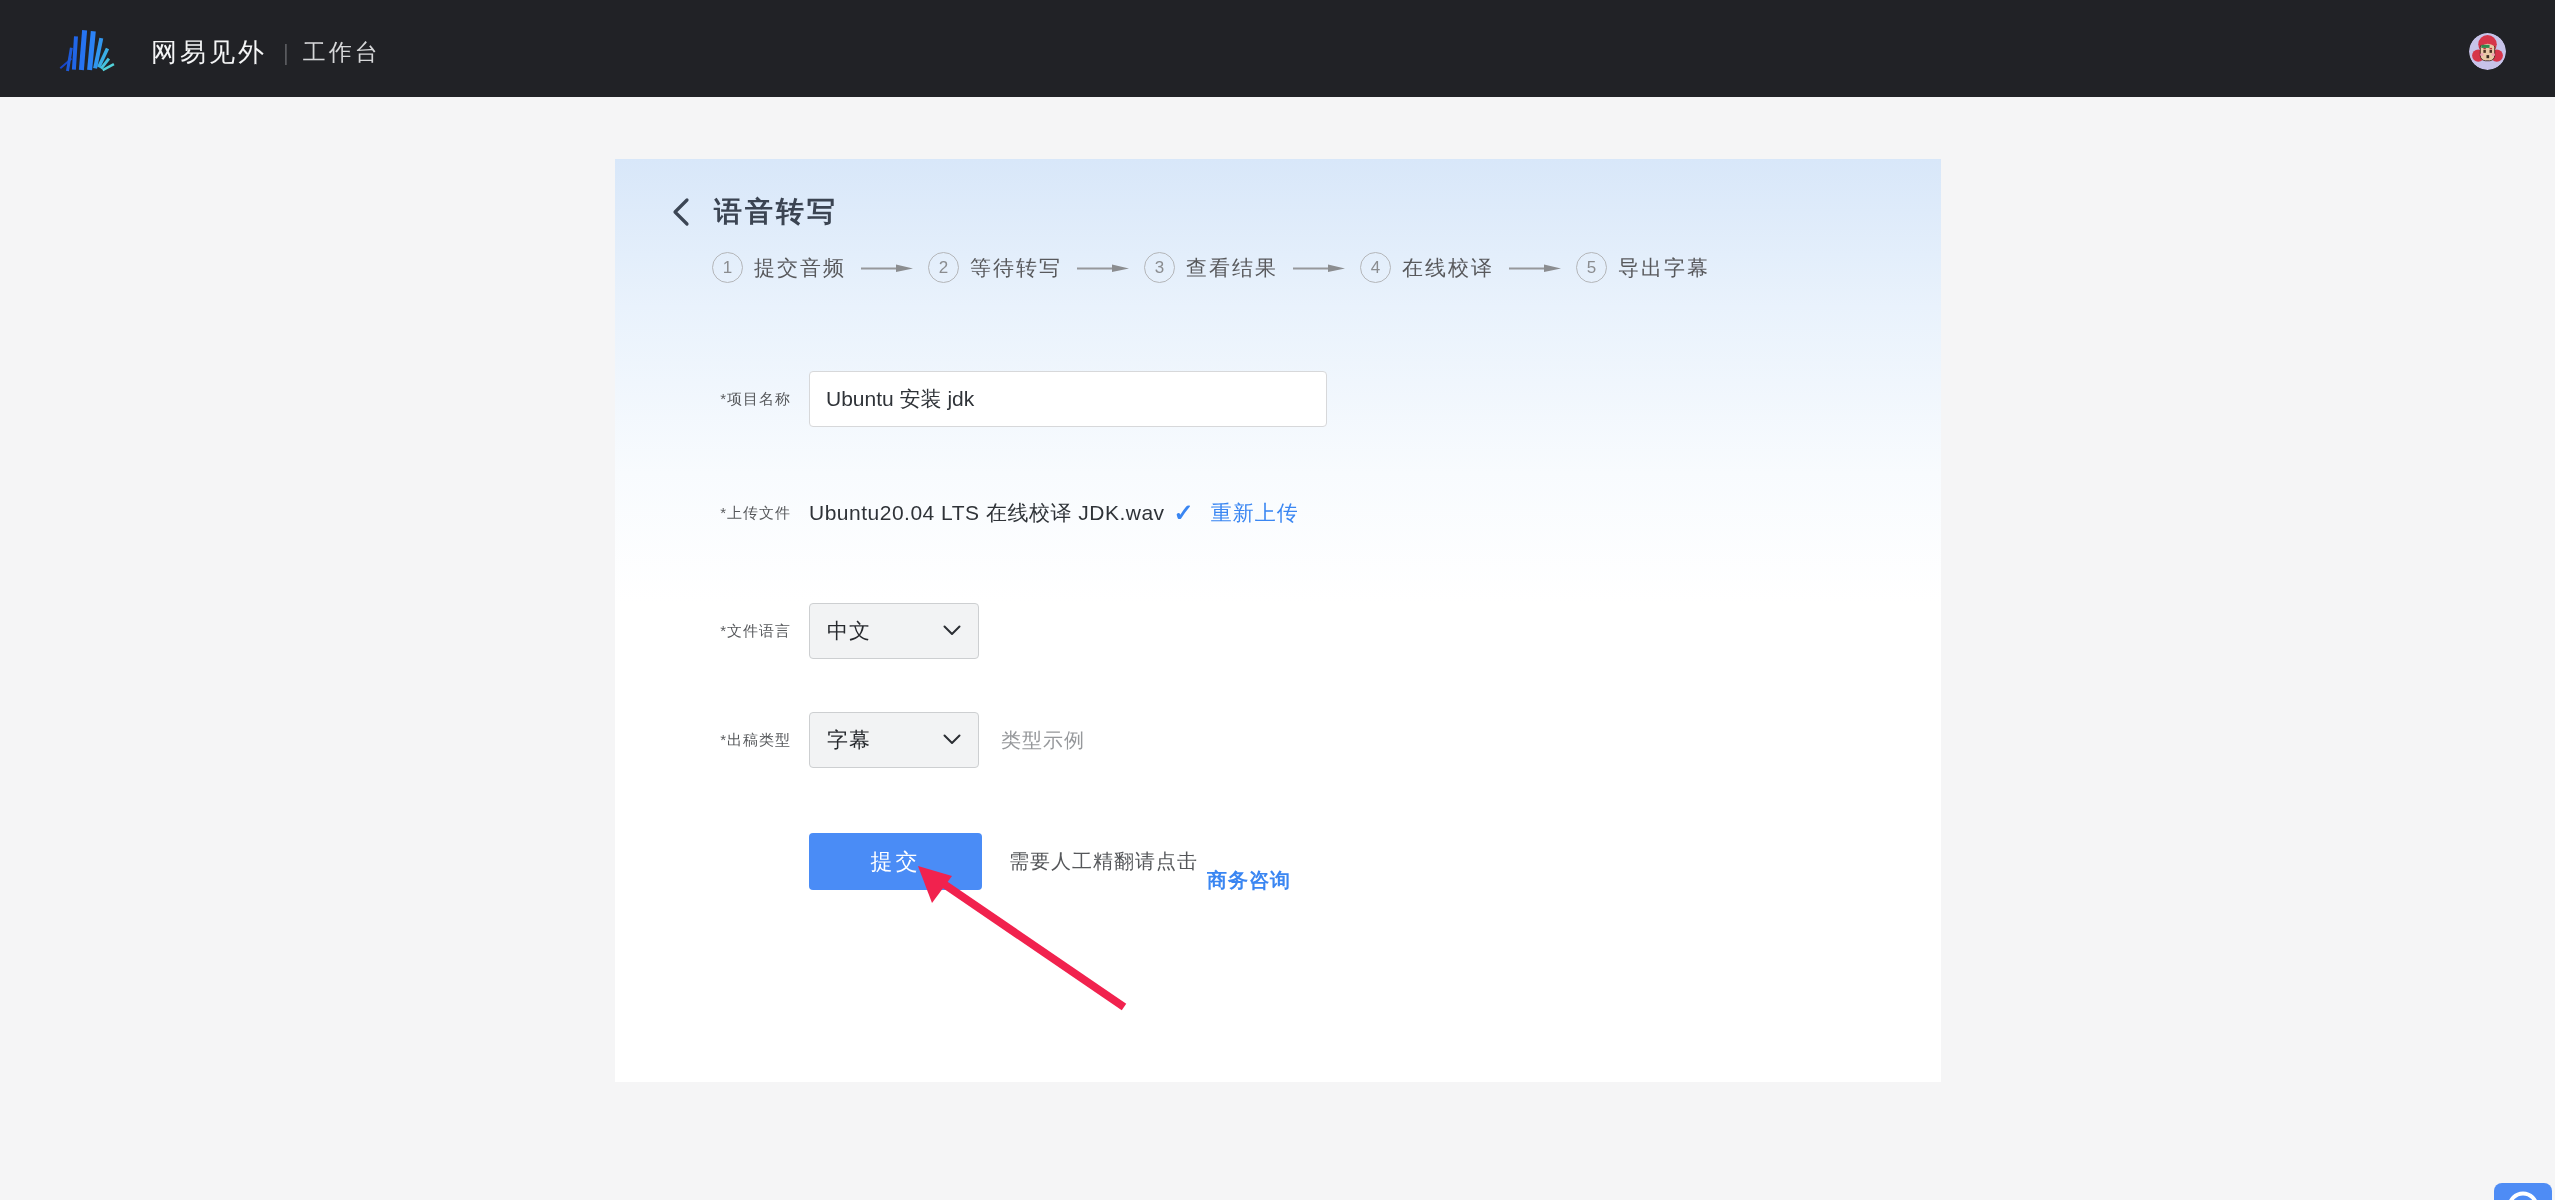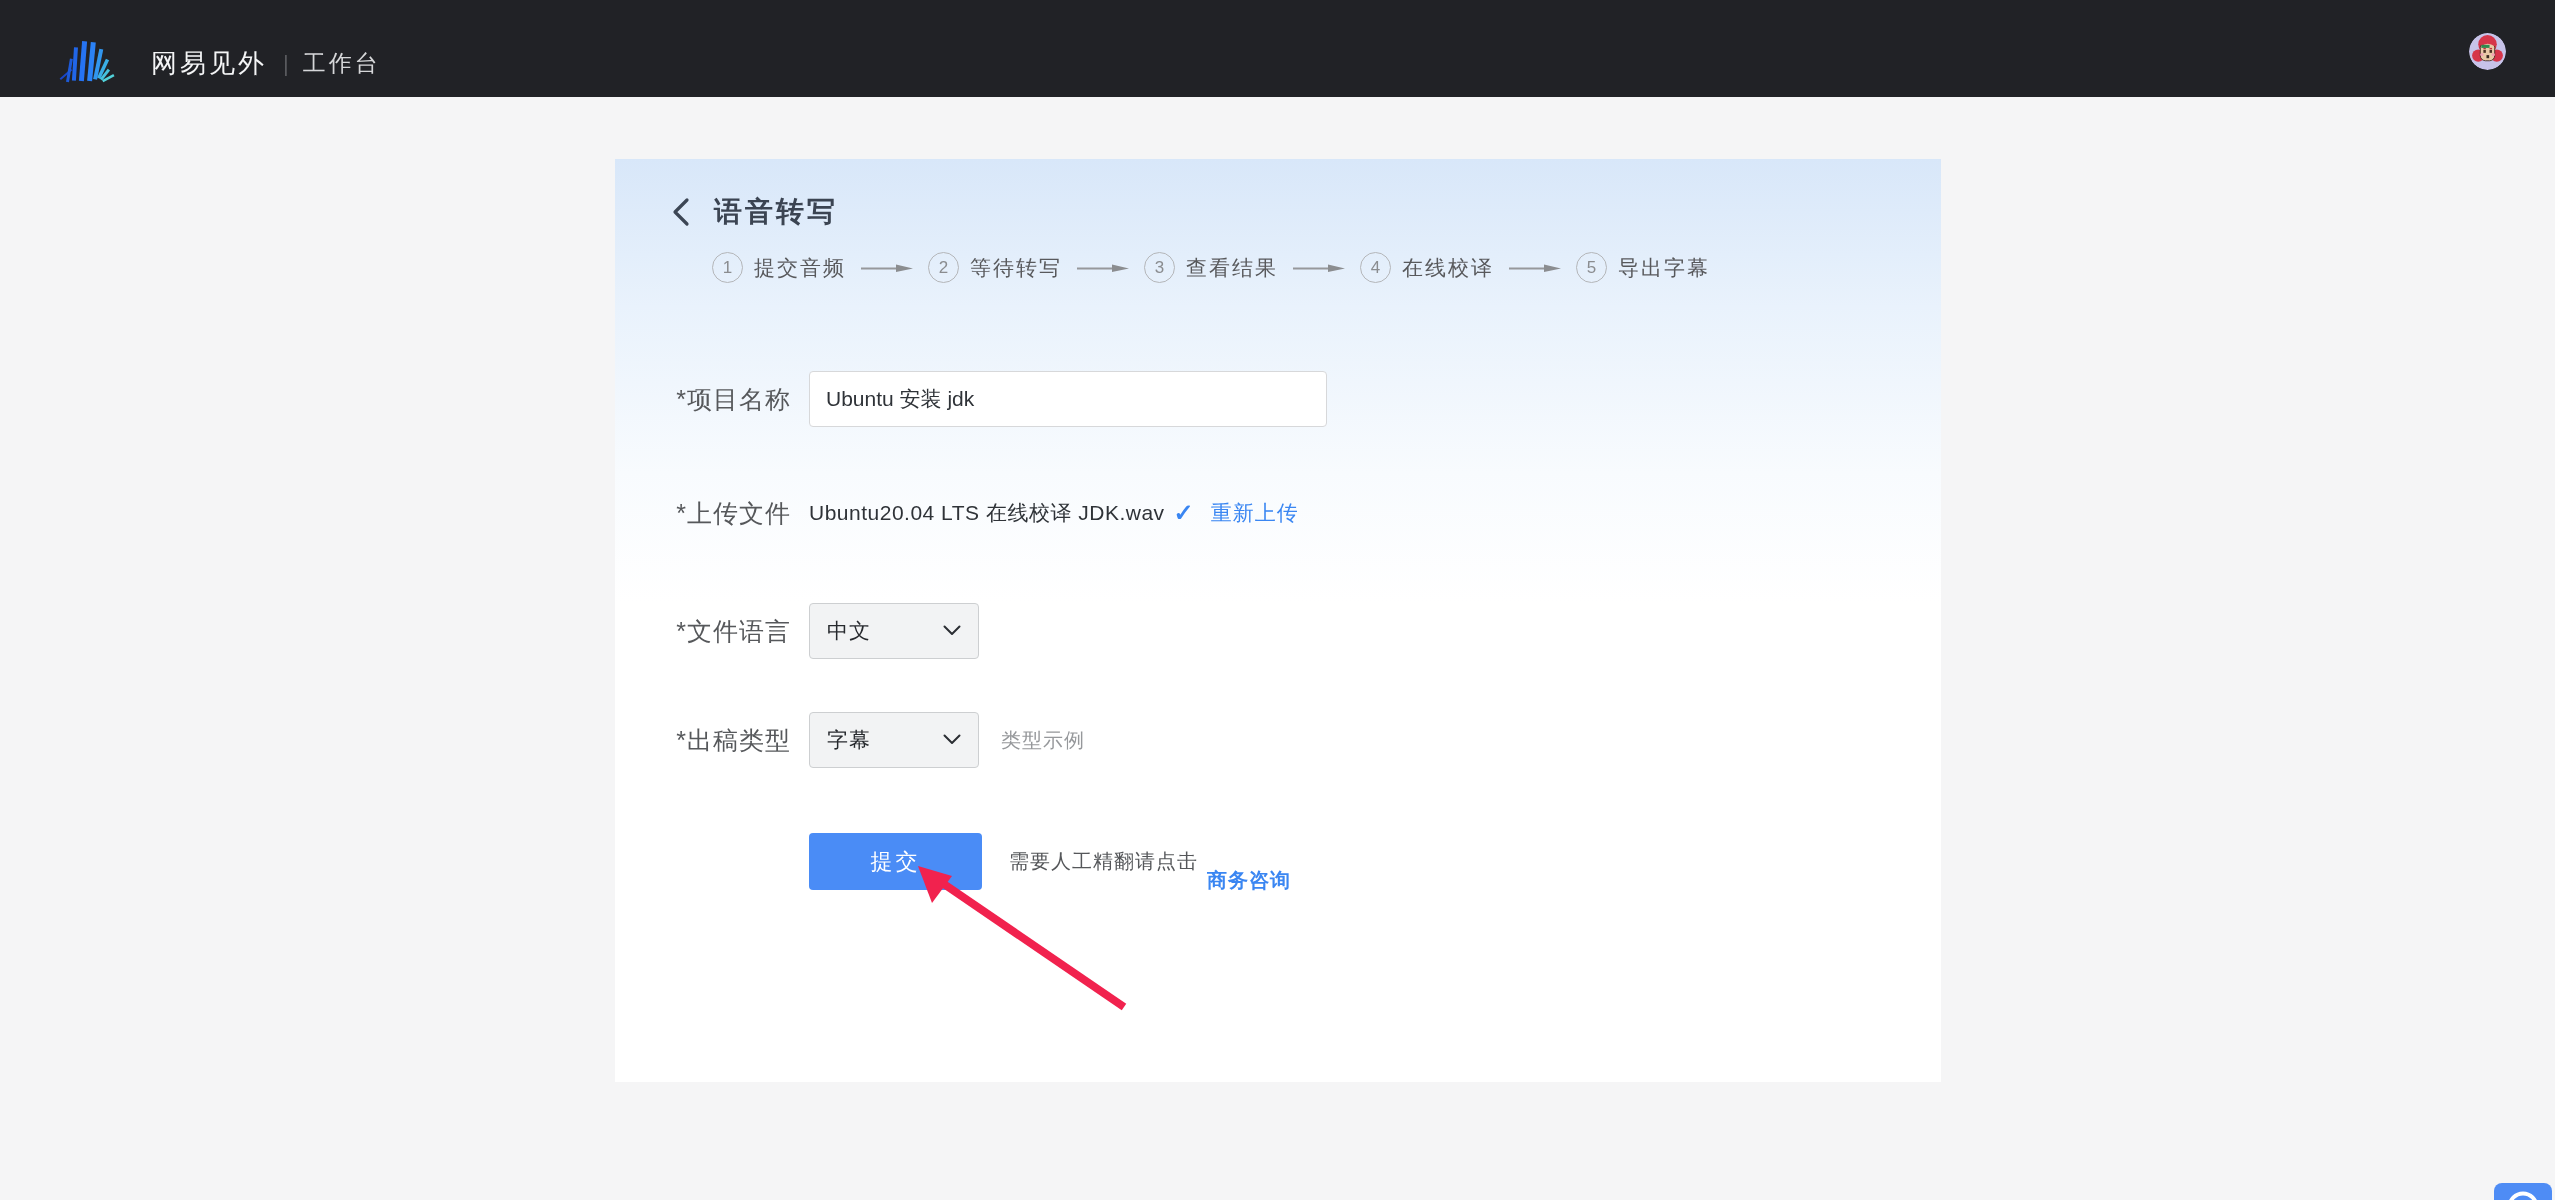--- a/index.html
+++ b/index.html
@@ -5,21 +5,21 @@
   * { box-sizing: border-box; }
   html,body { margin:0; padding:0; }
   body {
     width:2555px; height:1200px; overflow:hidden; position:relative;
     background:#f5f5f6;
     font-family:"Liberation Sans", sans-serif;
   }
 
   
   .navbar { position:absolute; top:0; left:0; width:2555px; height:97px; background:#212226; }
-  .brand { position:absolute; left:55px; top:15px; height:97px; display:flex; align-items:center; cursor:pointer; }
+  .brand { position:absolute; left:55px; top:4px; height:97px; display:flex; align-items:center; cursor:pointer; }
   .logo-svg { display:block; margin-right:16px; }
   .brand-text { color:#f4f5f6; font-size:26px; font-weight:500; letter-spacing:3px; }
   .brand-divider { color:#595a5e; font-size:22px; margin:0 14px 0 16px; font-weight:300; }
   .brand-workspace { color:#d6d7d9; font-size:23px; letter-spacing:3px; }
   .avatar { position:absolute; left:2469px; top:33px; width:37px; height:37px; border-radius:50%; overflow:hidden; cursor:pointer; }
 
   
   .card {
     position:absolute; left:615px; top:159px; width:1326px; height:923px;
     background:linear-gradient(180deg,#d8e7f9 0%, #e9f2fc 16%, #f8fbfe 34%, #ffffff 48%, #ffffff 100%);
@@ -36,21 +36,21 @@
   .step-label { font-size:21px; color:#58595c; margin-left:11px; letter-spacing:2px; white-space:nowrap; }
   .step-arrow { margin:0 15px; display:block; }
 
   
   .form-row { position:absolute; left:0; width:100%; display:flex; align-items:center; }
   .row-project  { top:212px; height:56px; }
   .row-upload   { top:338px; height:32px; }
   .row-language { top:444px; height:56px; }
   .row-type     { top:553px; height:56px; }
   .row-submit   { top:677px; height:51px; }
-  .form-label { width:176px; text-align:right; font-size:25px; color:#56585b; flex:none; letter-spacing:1px; }
+  .form-label { width:176px; text-align:right; font-size:15px; color:#56585b; flex:none; letter-spacing:1px; }
   .form-content { margin-left:18px; display:flex; align-items:center; }
 
   .text-input { width:518px; height:56px; border:1px solid #d7d8da; border-radius:4px; padding:13px 16px;
     font-size:21px; color:#2f3338; font-family:inherit; background:#fff; outline:none; }
 
   .filename { font-size:21px; color:#2f3338; letter-spacing:0.5px; }
   .check { color:#3a86f2; font-size:24px; margin-left:9px; font-weight:bold; line-height:1; }
   .reupload { color:#3a86f2; font-size:21px; margin-left:17px; cursor:pointer; letter-spacing:1px; }
 
   .select-box { width:170px; height:56px; background:#f2f3f4; border:1px solid #cdcfd1; border-radius:4px;

